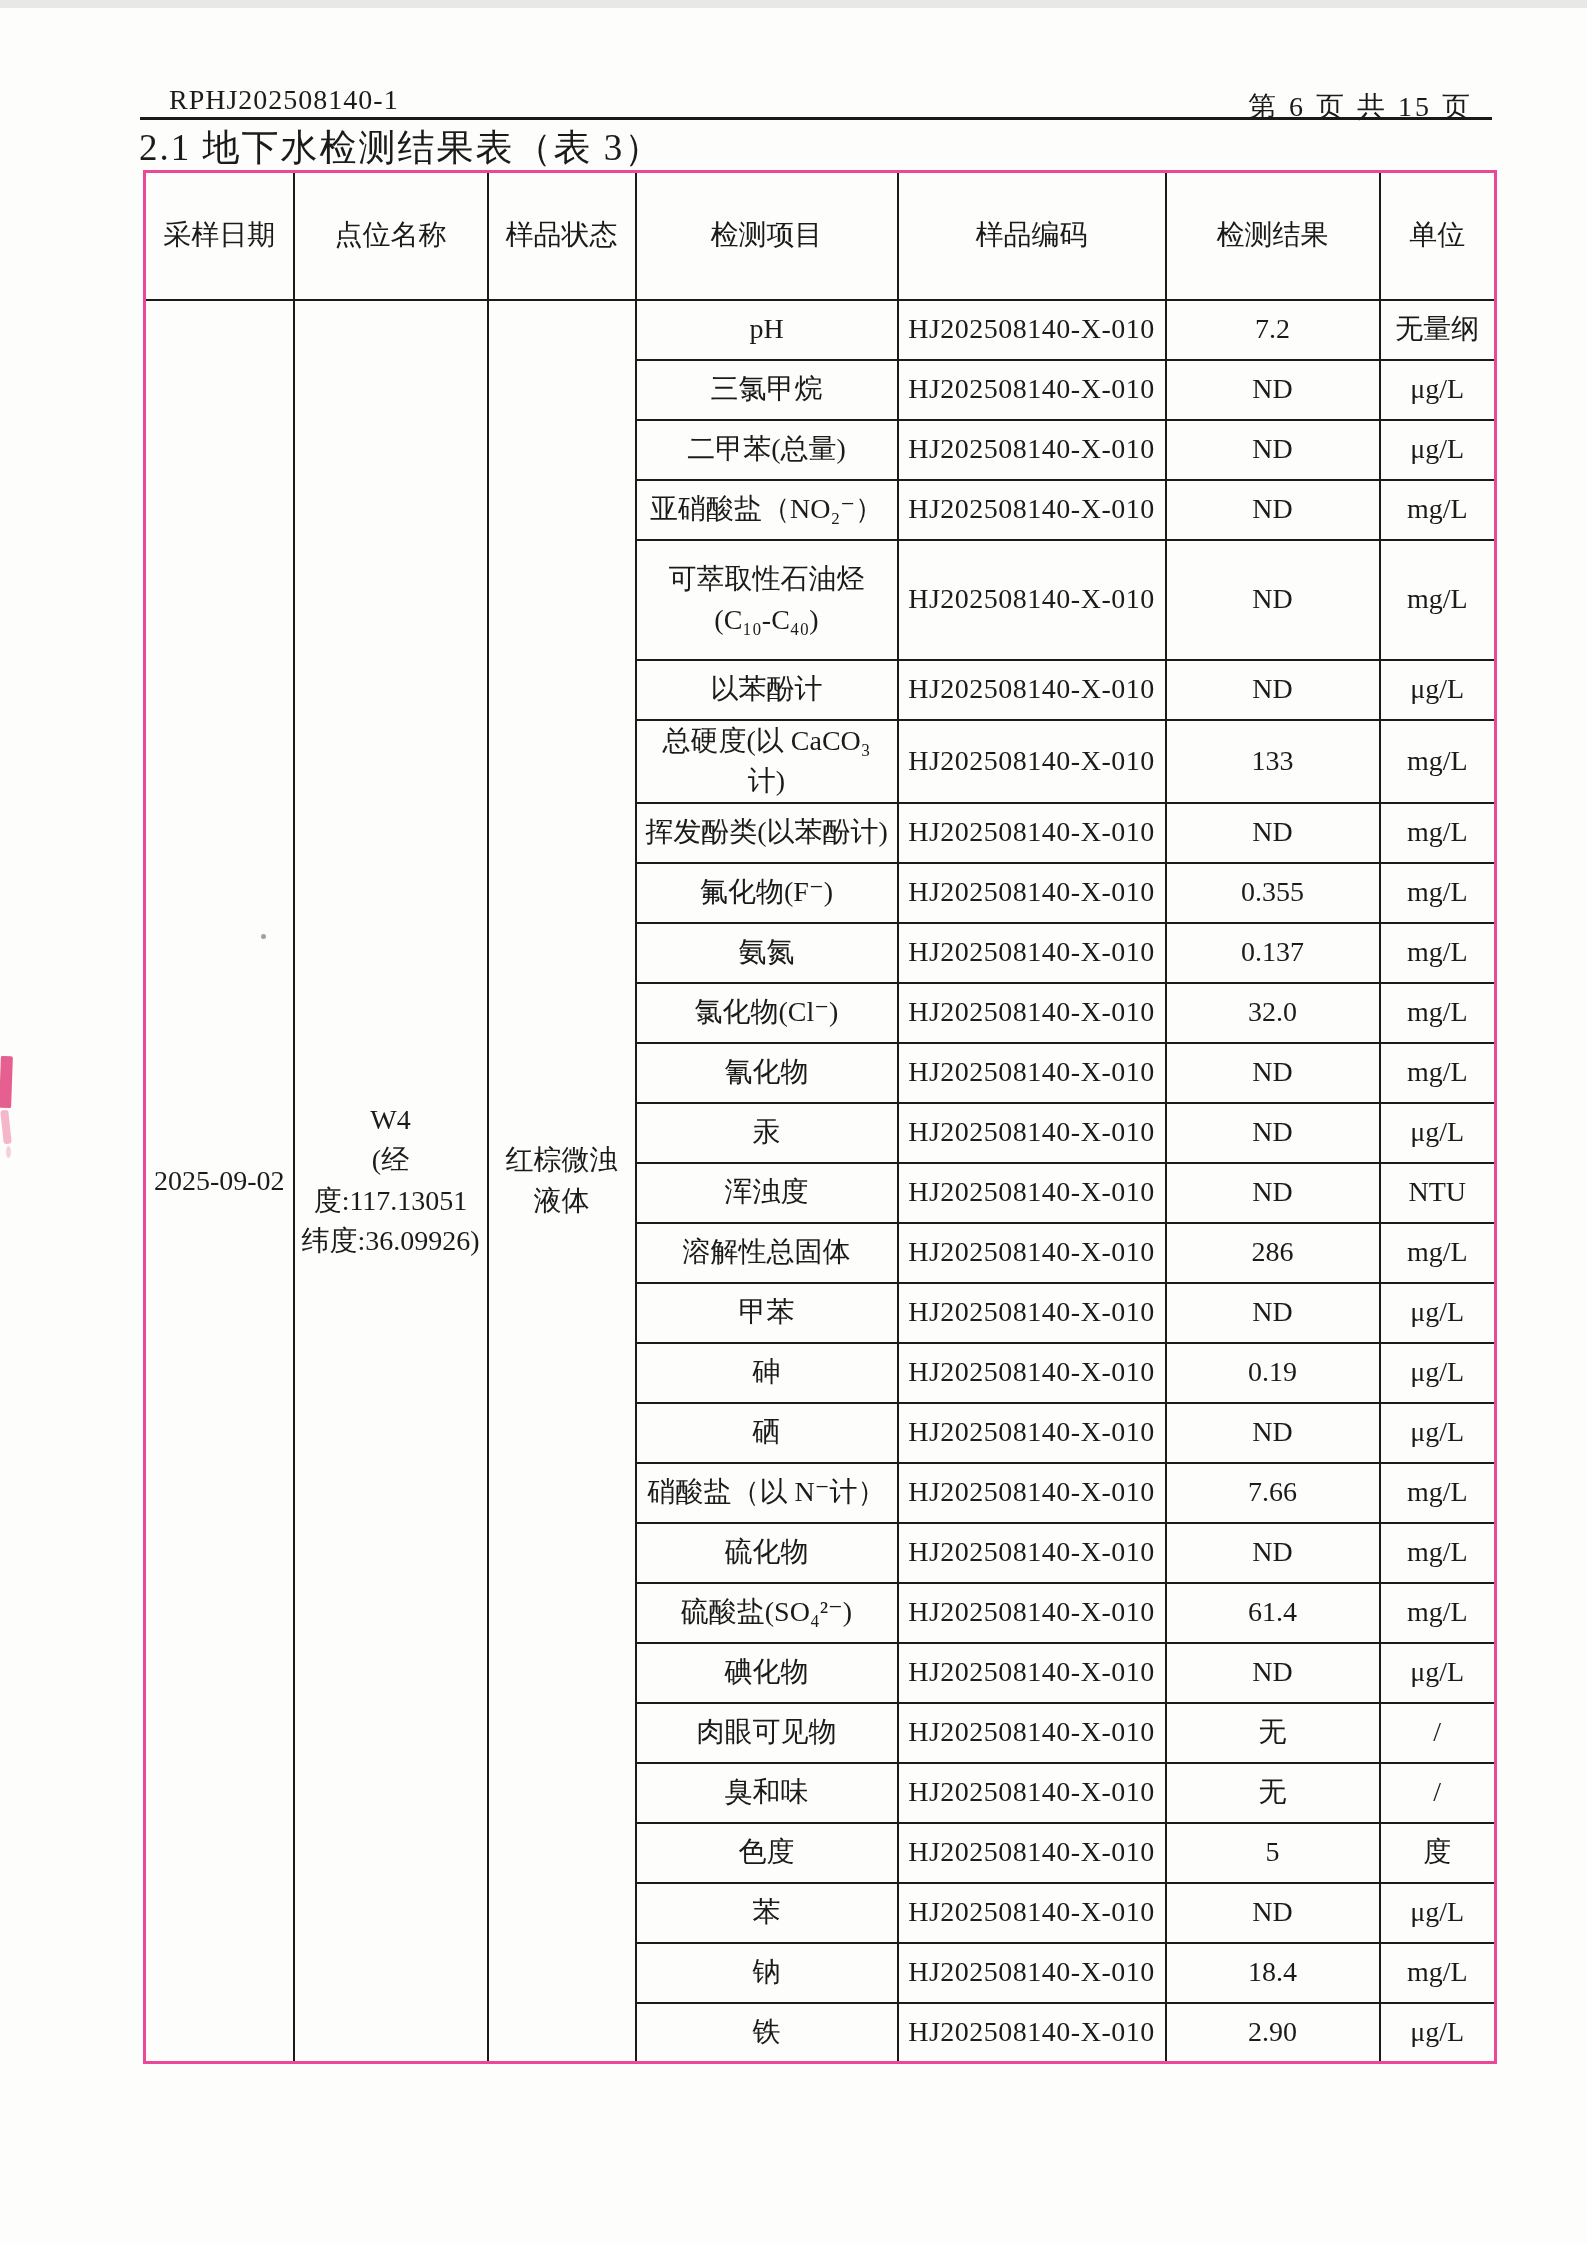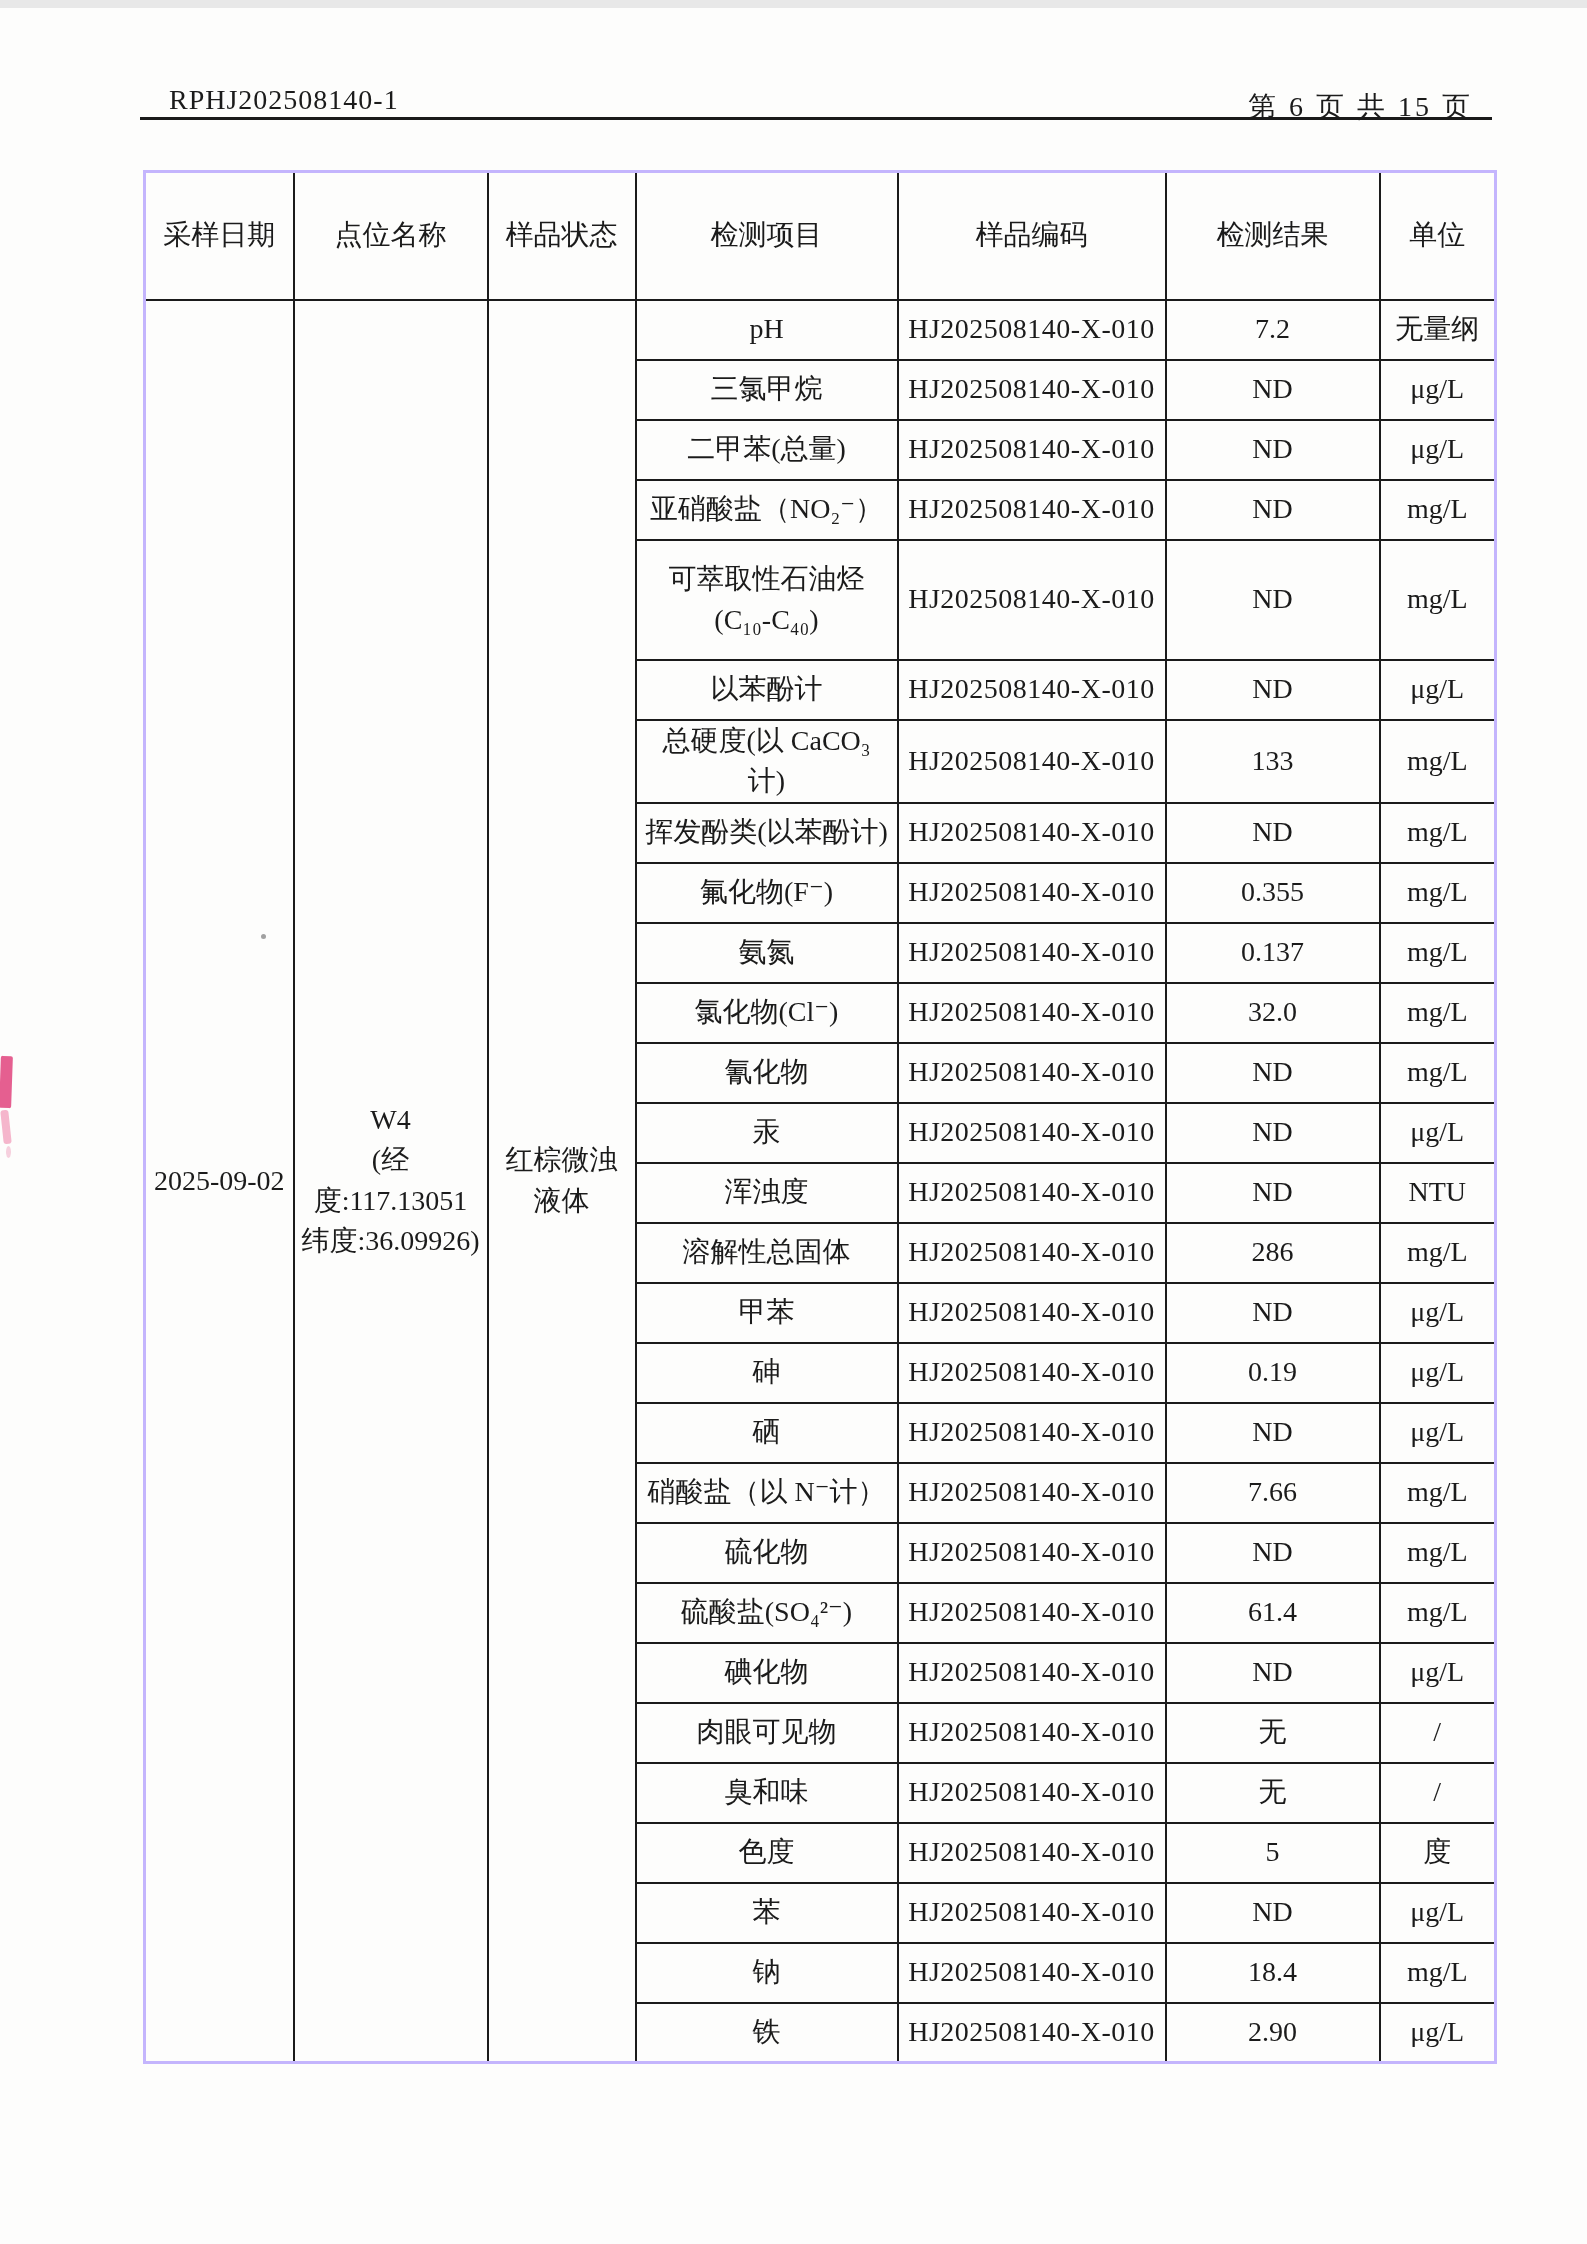--- a/index.html
+++ b/index.html
@@ -38,21 +38,21 @@
     font-size:28px;
   }
   table.result th, table.result td{
     border:2px solid #1b1b1b;
     text-align:center;vertical-align:middle;
     padding:0 4px;
     font-weight:normal;
     line-height:1.45;
     overflow:hidden;
   }
-  table.result{border:3px solid #c4b5fd;}
+  table.result{border:3px solid #ec4899;}
   tr.head{height:128px;}
   tr.body-row{height:60px;}
   tr.body-row.tall{height:120px;}
   td.code-cell{letter-spacing:0.5px;}
   td.site-name-cell{line-height:1.6;}
   
   .scan-mark-a{
     position:absolute;left:0;top:1048px;width:12px;height:52px;
     background:#e0437c;opacity:0.85;border-radius:2px;
     transform:rotate(2deg);
@@ -73,20 +73,21 @@
 </style>
 </head>
 <body>
 
 <div class="page">
 
   <div class="hdr-left">RPHJ202508140-1</div>
   <div class="hdr-right">第 6 页 共 15 页</div>
   <div class="hdr-rule"></div>
 
+  <div class="doc-title">2.1 地下水检测结果表（表 3）</div>
 
   <table class="result">
     <colgroup>
       <col style="width:149px">
       <col style="width:194px">
       <col style="width:148px">
       <col style="width:262px">
       <col style="width:268px">
       <col style="width:214px">
       <col style="width:116px">

